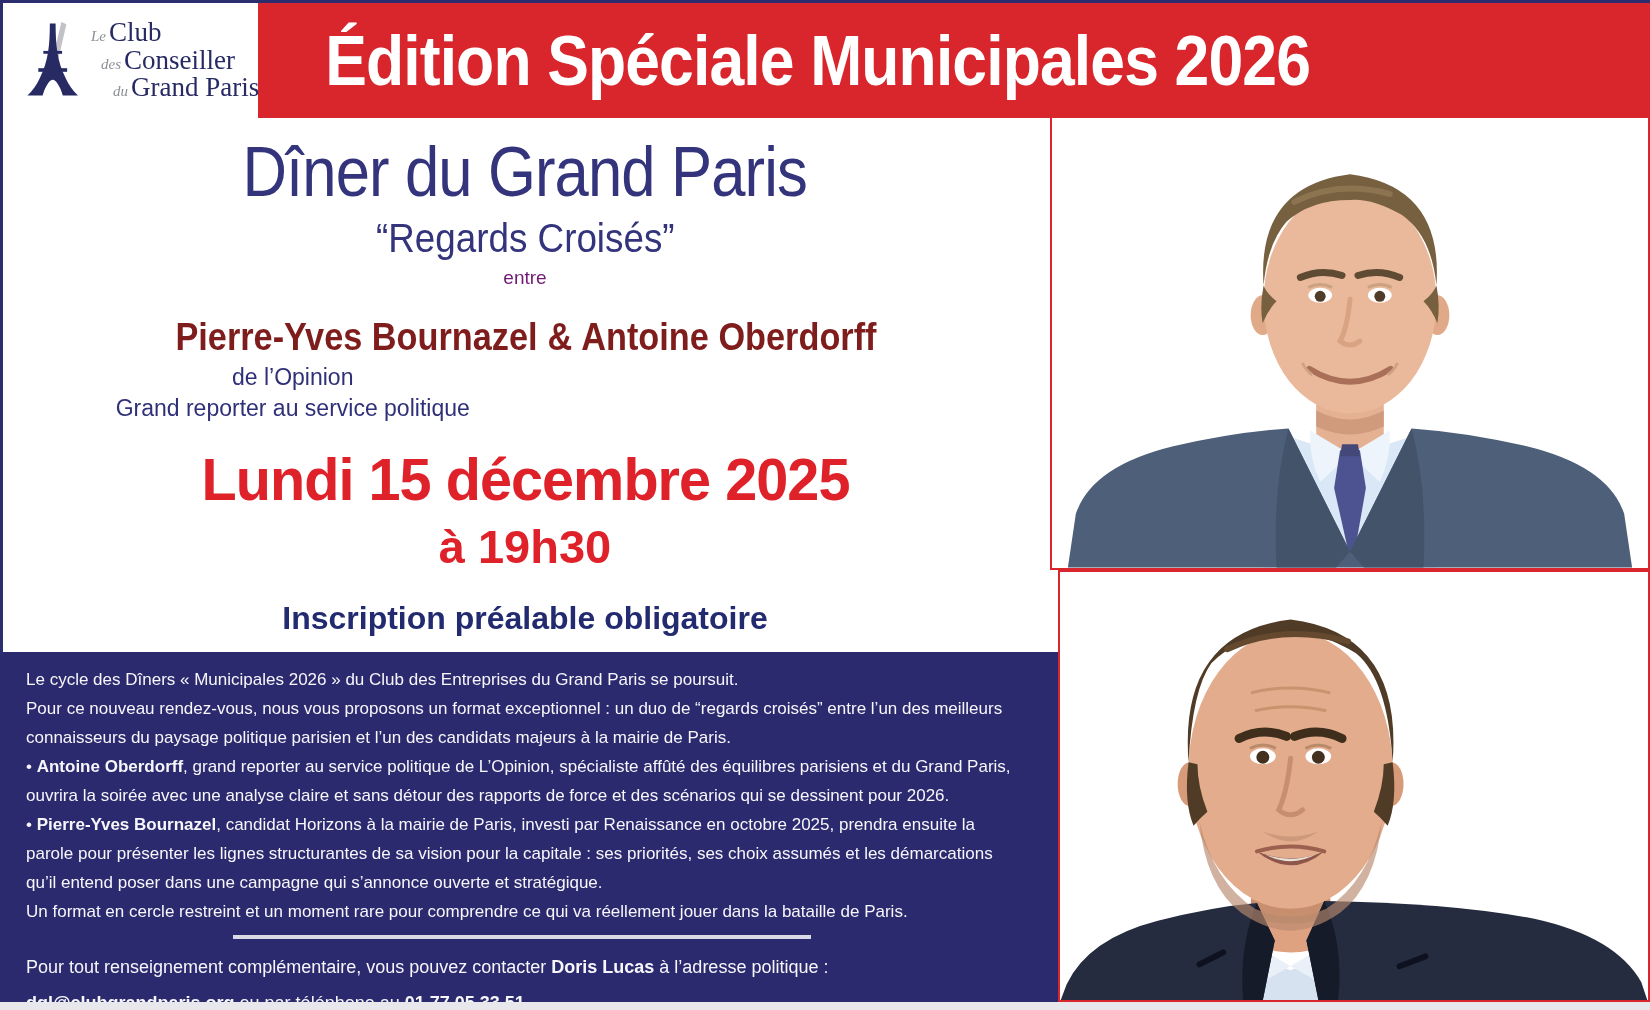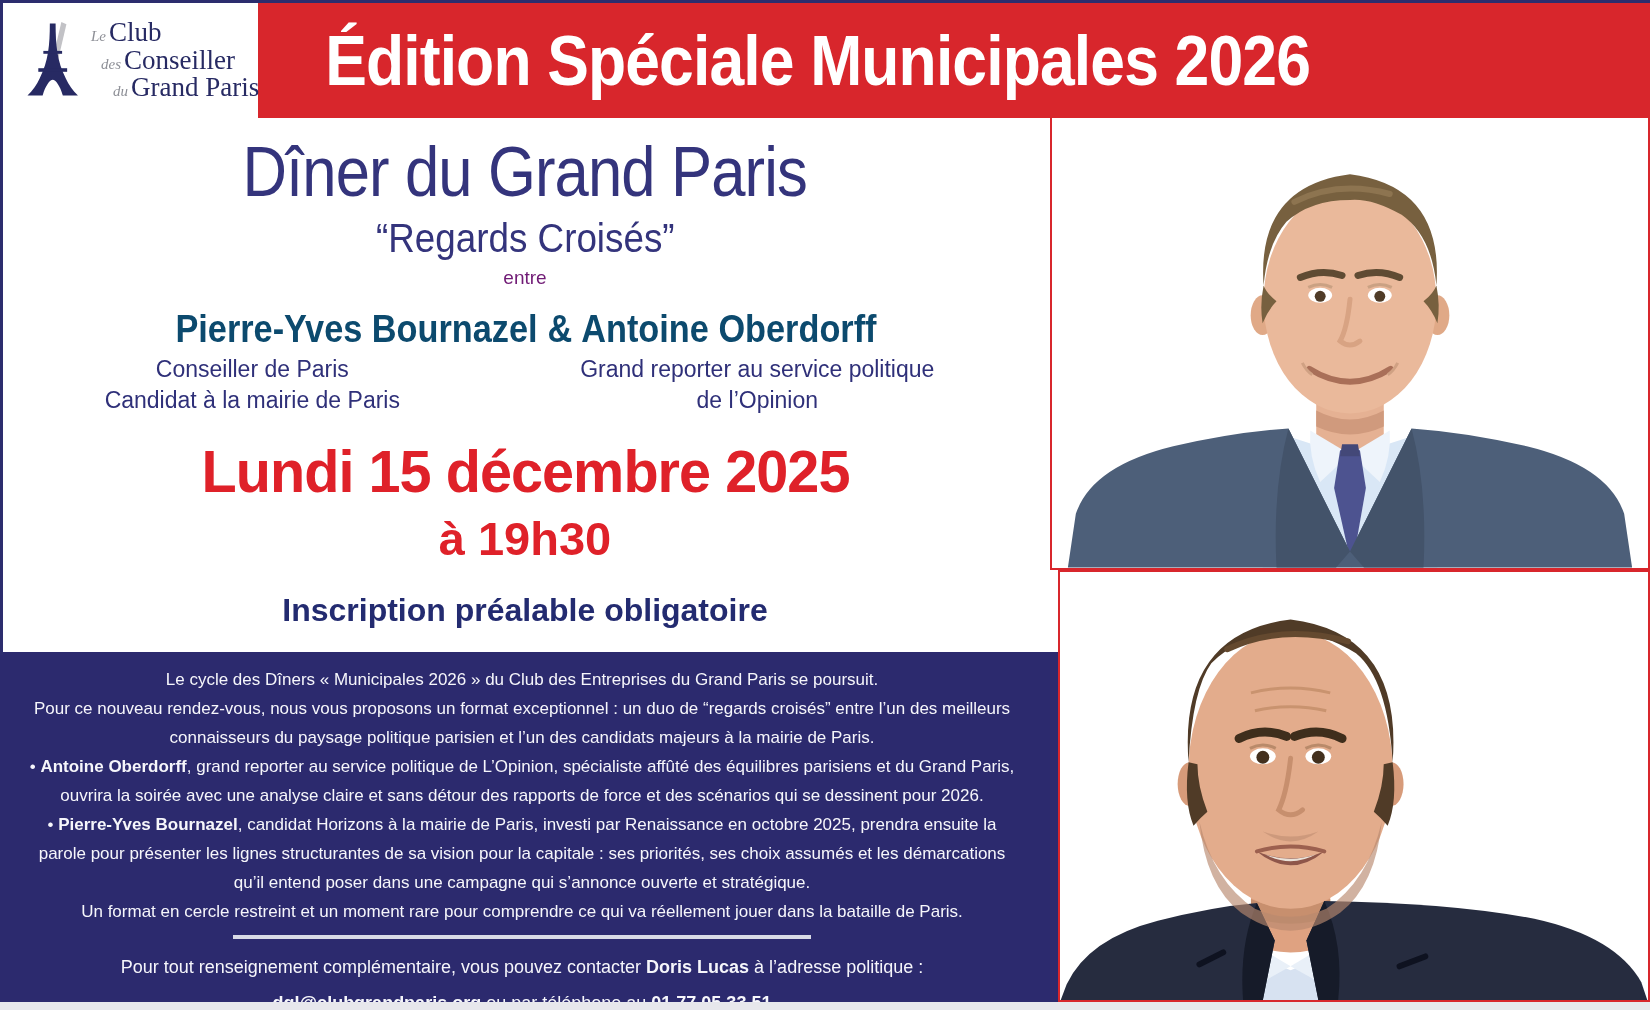--- a/index.html
+++ b/index.html
@@ -28,33 +28,33 @@
   .banner{left:258px;top:3px;width:1392px;height:115px;background:#d8262c;display:flex;align-items:center;justify-content:flex-start;z-index:20;}
   .banner span{color:#fff;font-size:71px;font-weight:700;display:inline-block;transform:scaleX(.88);letter-spacing:-1px;white-space:nowrap;}
 
   
   .left-panel{left:0;top:118px;width:1050px;height:534px;background:#fff;text-align:center;z-index:10;}
   .ev-title{margin-top:12px;color:#34347c;font-size:70px;font-weight:500;letter-spacing:-1px;line-height:84px;}
   .ev-title span{display:inline-block;transform:scaleX(.88);white-space:nowrap;}
   .ev-sub{color:#34347c;font-size:40px;line-height:48px;}
   .ev-sub span{display:inline-block;transform:scaleX(.92);}
   .ev-entre{color:#701a75;font-size:19px;line-height:32px;}
-  .ev-names{color:#0c4a6e;font-size:38px;font-weight:700;line-height:46px;margin-top:12px;white-space:nowrap;}
+  .ev-names{color:#7f1d1d;font-size:38px;font-weight:700;line-height:46px;margin-top:20px;white-space:nowrap;}
   .ev-names span{display:inline-block;transform:scaleX(.95);}
   .roles{display:flex;padding:2px 20px 0 20px;color:#2f3079;font-size:23px;line-height:31px;}
   .roles .col-l{flex:0 0 46%;}
   .roles .col-r{flex:0 0 54%;}
   .date1{margin-top:16px;color:#df2129;font-size:60px;font-weight:700;line-height:80px;}
   .date1 span{display:inline-block;transform:scaleX(.96);white-space:nowrap;letter-spacing:-1px;}
   .date2{color:#df2129;font-size:47px;font-weight:700;line-height:54px;}
   .register{margin-top:26px;color:#232b70;font-size:32px;font-weight:700;}
 
   
   .navy{left:0;top:652px;width:1058px;height:350px;background:#2c2a6e;color:#f6f6fb;z-index:10;
-        text-align:center;box-sizing:border-box;padding:13px 40px 0 26px;}
+        box-sizing:border-box;padding:13px 40px 0 26px;}
   .navy p{margin:0;font-size:17px;line-height:29px;}
   .navy .b, .b{font-weight:700;}
   .divider{width:578px;height:4px;background:#d9dae6;margin:9px auto 10px auto;}
   .navy .contact{font-size:18px;line-height:36px;}
 
   
   .photo{background:#fff;box-sizing:border-box;z-index:15;}
   .photo.top{left:1050px;top:118px;width:600px;height:452px;border-left:2px solid #d8262c;border-right:2px solid #d8262c;border-bottom:2px solid #d8262c;}
   .photo.bottom{left:1058px;top:570px;width:592px;height:432px;border:2px solid #d8262c;}
   .photo svg{display:block;width:100%;height:100%;}
@@ -85,27 +85,23 @@
 <div class="abs banner">
   <span>Édition Spéciale Municipales 2026</span>
 </div>
 
 <main class="abs left-panel">
   <div class="ev-title"><span>Dîner du Grand Paris</span></div>
   <div class="ev-sub"><span>“Regards Croisés”</span></div>
   <div class="ev-entre">entre</div>
   <div class="ev-names"><span><span class="b">Pierre-Yves Bournazel</span><span> &amp; </span><span class="b">Antoine Oberdorff</span></span></div>
   <div class="roles">
-    <div class="col-l">
-      <div>Conseiller de Paris</div>
-      <div>Candidat à la mairie de Paris</div>
-    </div>
     <div class="col-r">
+      <div>de l’Opinion</div>
       <div>Grand reporter au service politique</div>
-      <div>de l’Opinion</div>
     </div>
   </div>
   <div class="date1"><span>Lundi 15 décembre 2025</span></div>
   <div class="date2">à 19h30</div>
   <div class="register">Inscription préalable obligatoire</div>
 </main>
 
 <section class="abs navy">
   <p><span>Le cycle des Dîners « Municipales 2026 » du Club des Entreprises du Grand Paris se poursuit.</span></p>
   <p><span>Pour ce nouveau rendez-vous, nous vous proposons un format exceptionnel : un duo de “regards croisés” entre l’un des meilleurs connaisseurs du paysage politique parisien et l’un des candidats majeurs à la mairie de Paris.</span></p>

